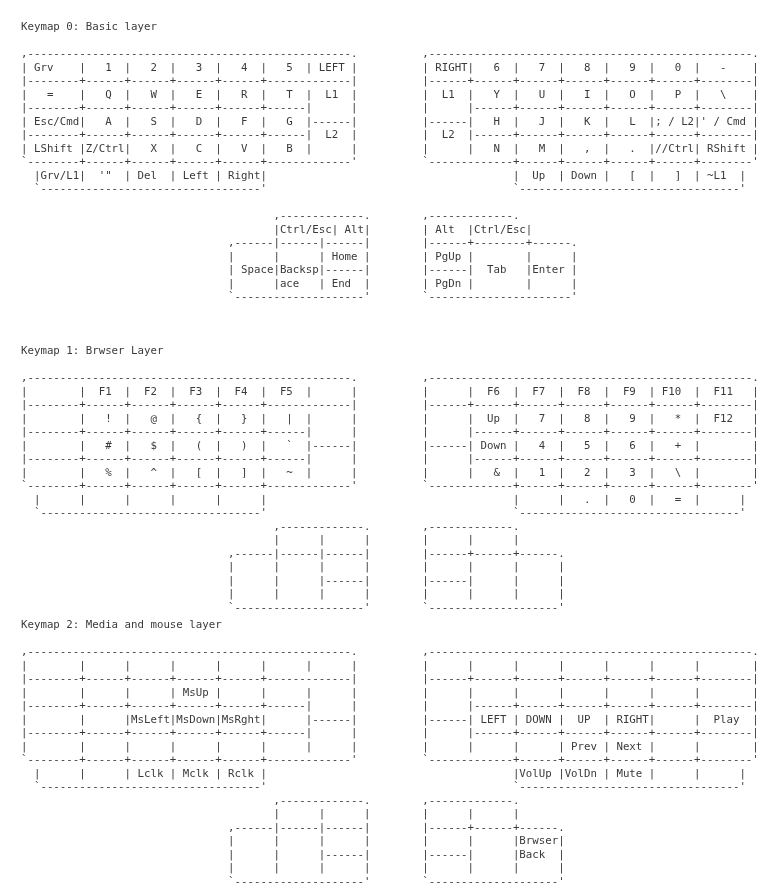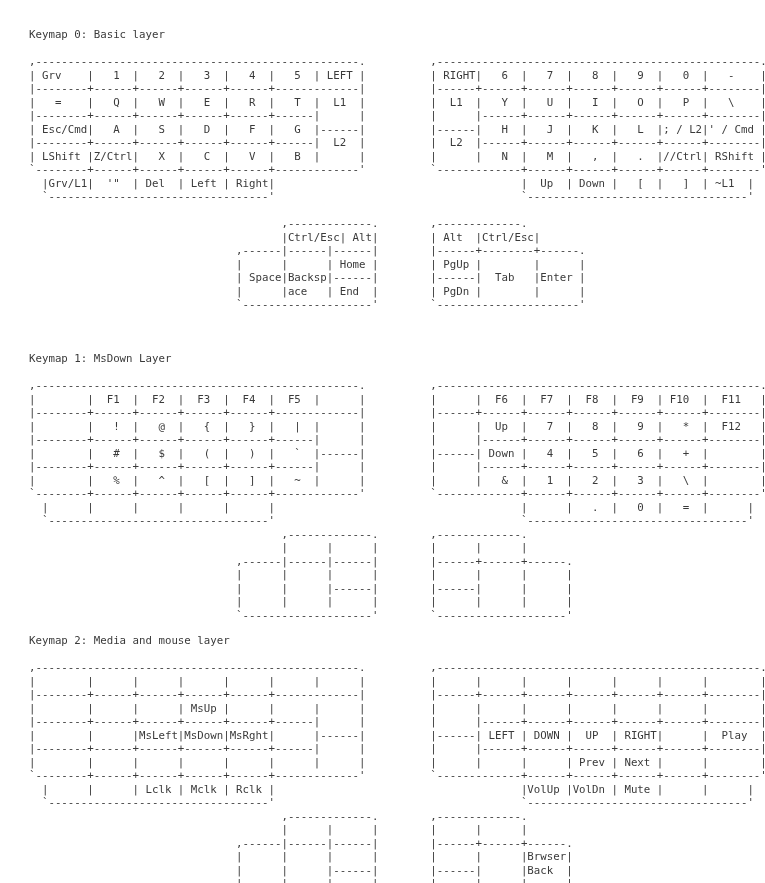--- a/index.html
+++ b/index.html
@@ -14,21 +14,21 @@
   }
   .doc {
     box-sizing: border-box;
     padding: 16px 0 0 17px;
     color: #3a3a3a;
     font-family: "DejaVu Sans Mono", "Liberation Mono", monospace;
     font-size: 10.75px;
     line-height: 13.5px;
   }
   .keymap-section {
-    margin: 12px;
+    margin: 4px;
   }
   .keymap-section.gap-3 { margin-bottom: 40.5px; }  
   .keymap-section.gap-0 { margin-bottom: 0; }
   .section-title {
     white-space: pre;
     font: inherit;
     color: inherit;
   }
   pre.ascii-art {
     margin: 13.5px 0 0 0;   
@@ -60,21 +60,21 @@
                                        ,-------------.        ,-------------.
                                        |Ctrl/Esc| Alt|        | Alt  |Ctrl/Esc|
                                 ,------|------|------|        |------+--------+------.
                                 |      |      | Home |        | PgUp |        |      |
                                 | Space|Backsp|------|        |------|  Tab   |Enter |
                                 |      |ace   | End  |        | PgDn |        |      |
                                 `--------------------'        `----------------------'</pre>
   </section>
 
   <section class="keymap-section gap-0">
-    <div class="section-title">Keymap 1: MsDown Layer</div>
+    <div class="section-title">Keymap 1: Brwser Layer</div>
     <pre class="ascii-art">,--------------------------------------------------.          ,--------------------------------------------------.
 |        |  F1  |  F2  |  F3  |  F4  |  F5  |      |          |      |  F6  |  F7  |  F8  |  F9  | F10  |  F11   |
 |--------+------+------+------+------+-------------|          |------+------+------+------+------+------+--------|
 |        |   !  |   @  |   {  |   }  |   |  |      |          |      |  Up  |   7  |   8  |   9  |   *  |  F12   |
 |--------+------+------+------+------+------|      |          |      |------+------+------+------+------+--------|
 |        |   #  |   $  |   (  |   )  |   `  |------|          |------| Down |   4  |   5  |   6  |   +  |        |
 |--------+------+------+------+------+------|      |          |      |------+------+------+------+------+--------|
 |        |   %  |   ^  |   [  |   ]  |   ~  |      |          |      |   &amp;  |   1  |   2  |   3  |   \  |        |
 `--------+------+------+------+------+-------------'          `-------------+------+------+------+------+--------'
   |      |      |      |      |      |                                      |      |   .  |   0  |   =  |      |

